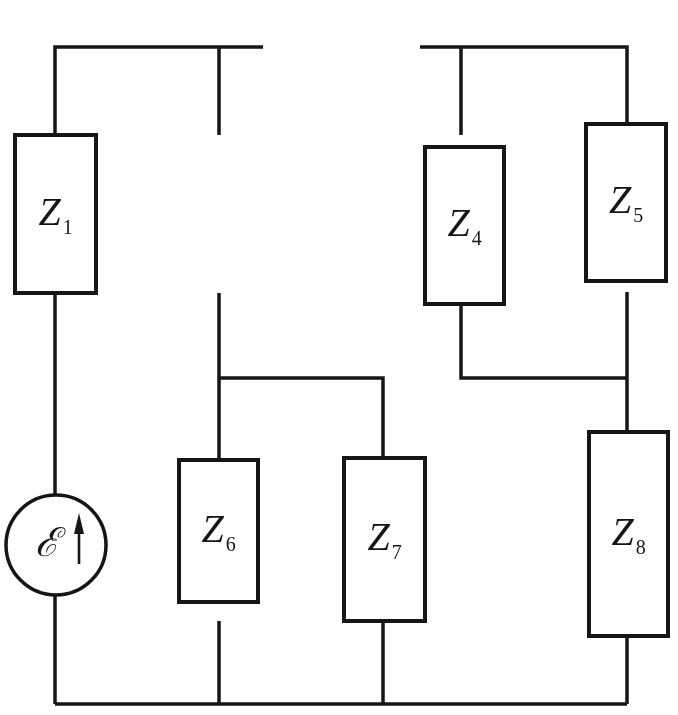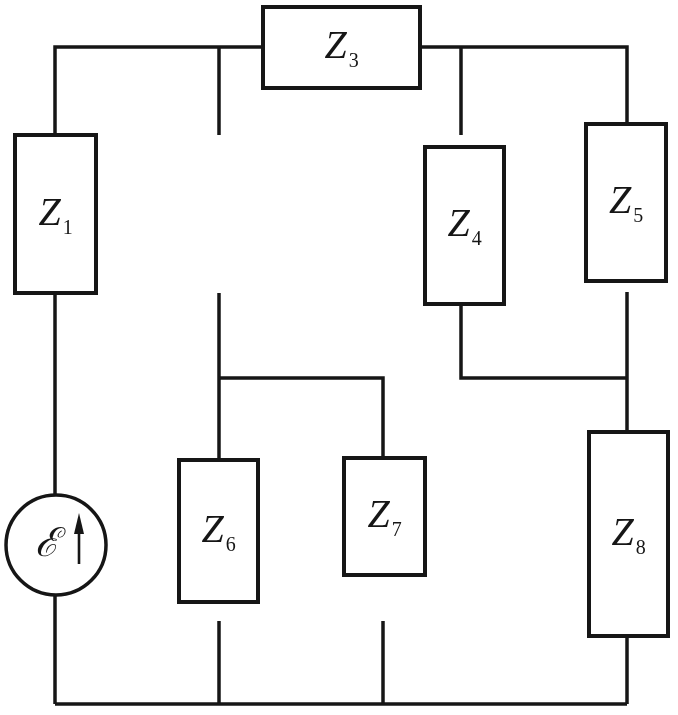--- a/index.html
+++ b/index.html
@@ -63,37 +63,34 @@
 
     <line class="arrow-shaft" x1="79" y1="564" x2="79" y2="531"></line>
     <polygon class="arrow-head" points="79,513 74,534 84,534"></polygon>
   </svg>
 
   <div class="box" style="left:13px;top:133px;width:85px;height:162px">
     <span class="lbl"><span class="sym">Z</span><sub>1</sub></span>
   </div>
 
 
-  <div class="box" style="left:261px;top:5px;width:161px;height:85px">
-    <span class="lbl"><span class="sym">Z</span><sub>3</sub></span>
-  </div>
 
   <div class="box" style="left:423px;top:145px;width:83px;height:161px">
     <span class="lbl"><span class="sym">Z</span><sub>4</sub></span>
   </div>
 
   <div class="box" style="left:584px;top:122px;width:84px;height:161px">
     <span class="lbl"><span class="sym">Z</span><sub>5</sub></span>
   </div>
 
   <div class="box" style="left:177px;top:458px;width:83px;height:146px">
     <span class="lbl"><span class="sym">Z</span><sub>6</sub></span>
   </div>
 
-  <div class="box" style="left:342px;top:456px;width:85px;height:121px">
+  <div class="box" style="left:342px;top:456px;width:85px;height:167px">
     <span class="lbl"><span class="sym">Z</span><sub>7</sub></span>
   </div>
 
   <div class="box" style="left:587px;top:430px;width:83px;height:208px">
     <span class="lbl"><span class="sym">Z</span><sub>8</sub></span>
   </div>
 
   <span class="emf">ℰ</span>
 </div>
 

